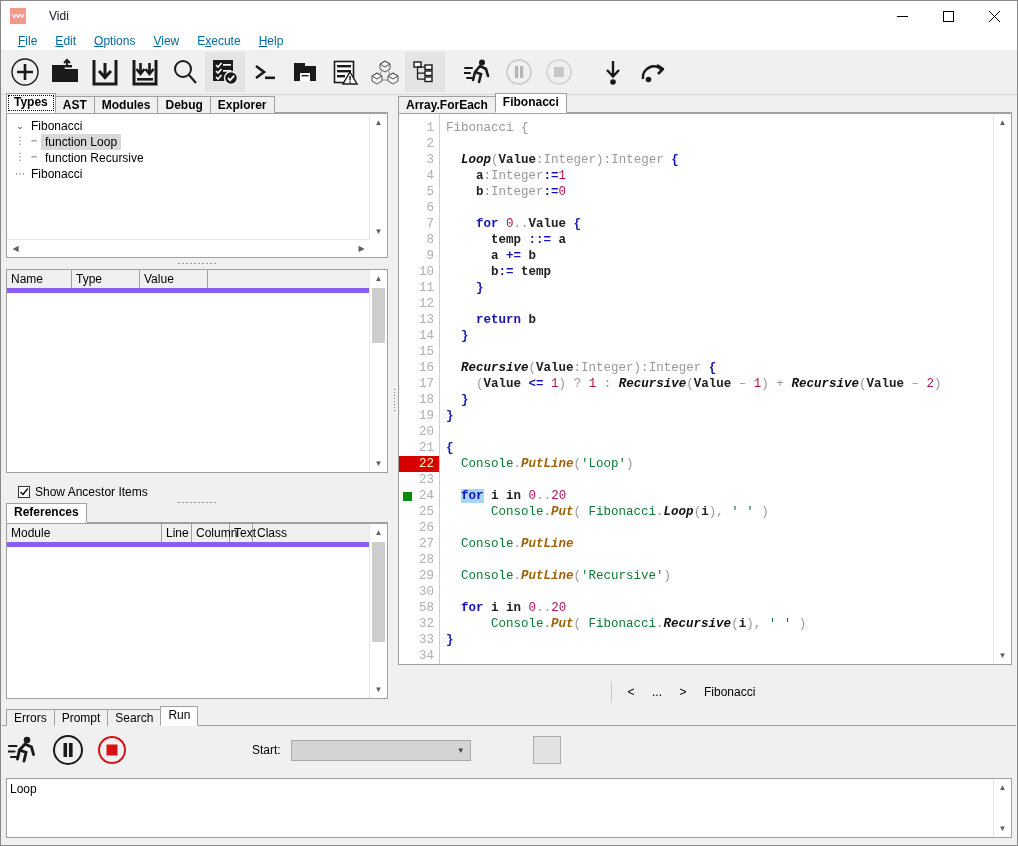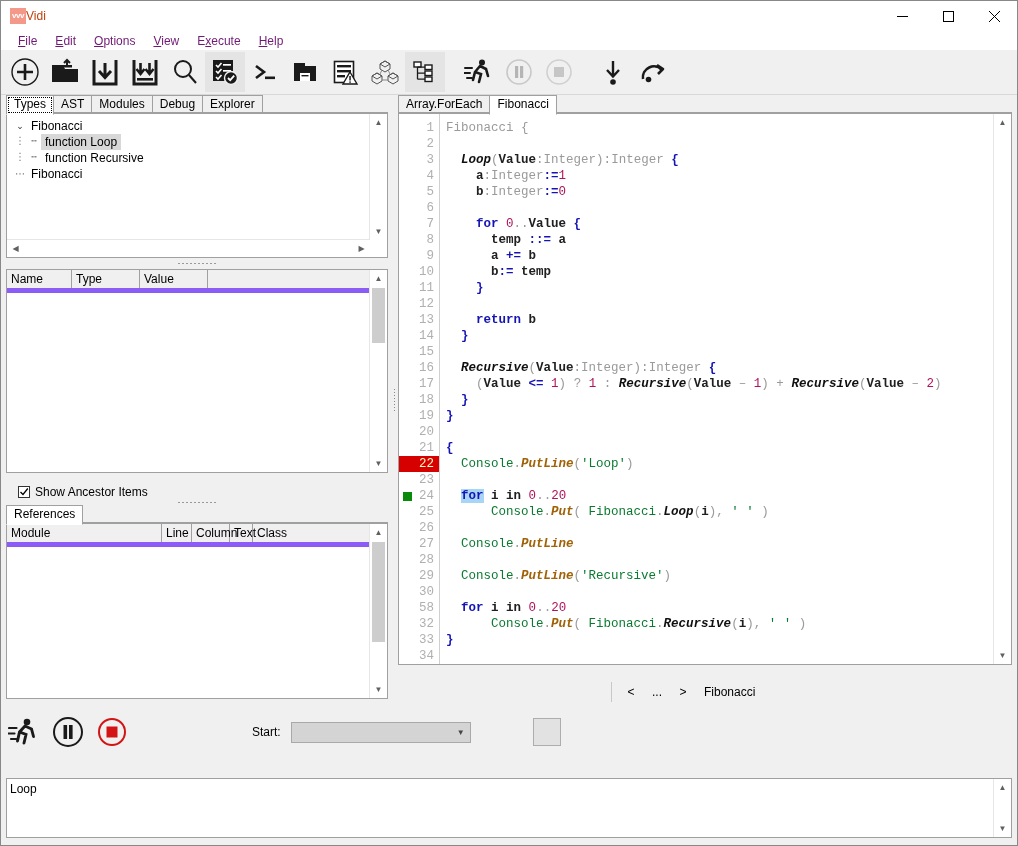--- a/index.html
+++ b/index.html
@@ -11,30 +11,30 @@
   }
   #app{position:relative;width:1018px;height:846px;background:#f0f0f0;
        border:1px solid #888;box-sizing:border-box;}
 
   
   .titlebar{height:30px;background:#fff;display:flex;align-items:center;
             position:relative;}
   .app-icon{width:16px;height:16px;background:#f4998a;margin-left:9px;
             color:#fff;font-size:8px;line-height:16px;text-align:center;
             letter-spacing:-0.5px;font-weight:bold;font-family:"Liberation Sans",sans-serif;}
-  .app-title{margin-left:0;font-size:12px;color:#c2410c;}
+  .app-title{margin-left:23px;font-size:12px;color:#0f172a;}
   .win-btns{position:absolute;right:0;top:0;display:flex;height:30px;}
   .win-btn{width:46px;height:30px;display:flex;align-items:center;
            justify-content:center;font-size:12px;color:#000;}
   .win-btn svg{display:block;}
 
   
   .menubar{height:19px;background:#fff;display:flex;align-items:center;
            padding-left:8px;gap:0px;}
-  .menuitem{padding:1px 9px;font-size:12px;color:#701a75;}
+  .menuitem{padding:1px 9px;font-size:12px;color:#0369a1;}
   .menuitem u{text-decoration:underline;}
 
   
   .toolbar{height:44px;background:#f0f0f0;display:flex;align-items:center;
            border-bottom:1px solid #d8d8d8;padding-left:4px;}
   .tbtn{width:40px;height:40px;display:flex;align-items:center;
         justify-content:center;}
   .tbtn.sel{background:#e4e4e4;}
   .tbtn svg{display:block;}
   .tb-gap{width:14px;}
@@ -43,22 +43,22 @@
   .main{position:absolute;left:1px;top:94px;right:1px;bottom:140px;}
   .leftpane{position:absolute;left:4px;top:0;width:382px;bottom:0;}
   .vsplit{position:absolute;left:388px;top:0;width:8px;bottom:0;
           display:flex;align-items:center;justify-content:center;}
   .vsplit .dots{width:3px;height:24px;
       background-image:radial-gradient(#888 0.6px, transparent 0.7px);
       background-size:3px 3px;}
   .rightpane{position:absolute;left:396px;top:0;right:4px;bottom:0;}
 
   
-  .tabstrip{height:18px;display:flex;align-items:flex-start;
-            position:relative;}
+  .tabstrip{height:18px;display:flex;align-items:flex-end;
+            position:relative;font-weight:bold;}
   .tabstrip::after{content:"";position:absolute;left:0;right:0;bottom:0;
                    height:1px;background:#a0a0a0;}
   .tab{height:16px;line-height:16px;padding:0 7px;font-size:12px;
        border:1px solid #a0a0a0;border-bottom:none;background:#f0f0f0;
        margin-right:-1px;position:relative;z-index:1;color:#000;}
   .tab.active{background:#fff;height:18px;line-height:17px;z-index:3;
               border-bottom:1px solid #fff;}
   .tab.active.focusborder{outline:1px dotted #000;outline-offset:-3px;}
 
   
@@ -486,20 +486,26 @@
           <span class="navbtn">&lt;</span>
           <span class="navbtn">...</span>
           <span class="navbtn">&gt;</span>
           <span class="navlabel">Fibonacci</span>
         </div>
       </div>
     </div>
   </div>
 
   <div class="bottom">
+    <div class="btabs" id="bot-tabs">
+        <div class="tab"><span>Errors</span></div>
+        <div class="tab"><span>Prompt</span></div>
+        <div class="tab"><span>Search</span></div>
+        <div class="tab active"><span>Run</span></div>
+      </div>
 
     <div class="runbar">
       <div class="rbtn">
         <svg width="32" height="30" viewBox="0 0 32 30">
           <circle cx="19" cy="5" r="3.3" fill="#1a1a1a"></circle>
           <path d="M17 9 L11.5 15 L9.5 24 M17 9 L23.5 12 L25.5 19.5 M11.5 15 L18 17.5 L16 26" stroke="#1a1a1a" stroke-width="2.9" fill="none" stroke-linecap="round"></path>
           <path d="M1 11 L8.5 11 M0 16.5 L6.5 16.5 M3 22 L8.5 22" stroke="#1a1a1a" stroke-width="2.2" fill="none" stroke-linecap="round"></path>
         </svg>
       </div>
       <div class="rbtn">

